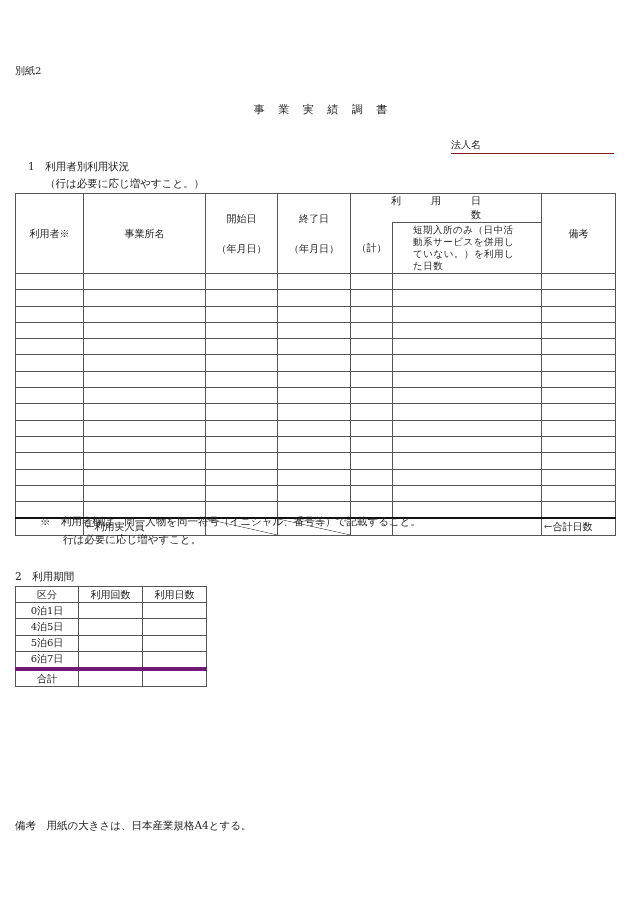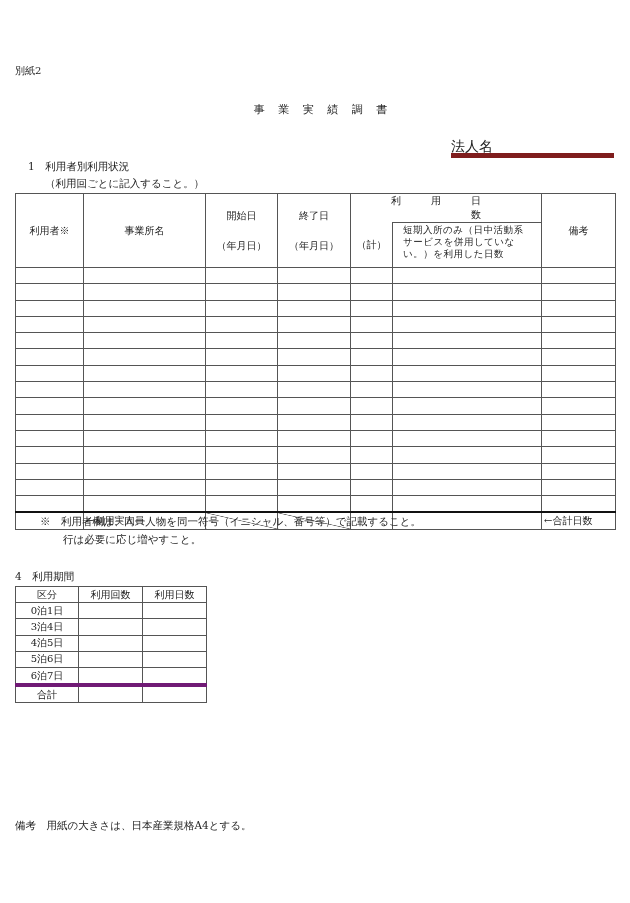--- a/index.html
+++ b/index.html
@@ -4,33 +4,33 @@
 <style>
   html, body { margin: 0; padding: 0; }
   body {
     width: 630px; height: 903px; background: #ffffff; position: relative; overflow: hidden;
     font-family: "DejaVu Serif", "Liberation Serif", serif; color: #222;
     font-size: 10.5px;
   }
   .abs { position: absolute; white-space: nowrap; }
   .attachment { left: 15px; top: 64px; font-size: 10px; }
   .title { left: 0; width: 630px; top: 102px; text-align: center; font-size: 11px; letter-spacing: 5px; padding-left: 16px; box-sizing: border-box; }
-  .corp { left: 451px; top: 138px; width: 163px; border-bottom: 5px solid #7f1d1d; font-size: 14px; height: 15px; }
+  .corp { left: 451px; top: 138px; width: 163px; border-bottom: 1px solid #7f1d1d; font-size: 10px; height: 15px; }
   .sec1 { left: 28px; top: 160px; font-size: 10.5px; }
   .sec1-note { left: 45px; top: 177px; font-size: 10.5px; }
 
   table.grid { position: absolute; border-collapse: collapse; table-layout: fixed; }
   table.grid td { border: 1px solid #555; padding: 0; font-size: 10px; text-align: center; vertical-align: middle; overflow: hidden; }
   #t1 { left: 15px; top: 193px; width: 600px; }
   #t1 tr.datarow td { height: 15.3px; }
   #t1 tr.hdr1 td { height: 12px; }
   #t1 tr.hdr2 td { height: 42px; }
   #t1 tr.total td { height: 16px; border-top: 2px solid #111; }
   .hdr-start { line-height: 30px; }
-  .subhdr { text-align: left !important; vertical-align: top !important; font-size: 9.5px !important; line-height: 12px; padding: 1px 10px !important; white-space: normal; letter-spacing: 0.5px; border-radius: 6px; }
+  .subhdr { text-align: left !important; vertical-align: top !important; font-size: 9.5px !important; line-height: 12px; padding: 1px 20px !important; white-space: normal; letter-spacing: 0.5px; border-radius: 6px; }
   .spaced { letter-spacing: 10px; padding-left: 10px; text-align: right; }
   td.left { text-align: left !important; padding-left: 2px !important; }
   td.diag { background: linear-gradient(to bottom left, transparent calc(50% - 0.6px), #555 50%, transparent calc(50% + 0.6px)); }
 
   .note1 { left: 40px; top: 515px; font-size: 10.5px; }
   .note2 { left: 63px; top: 533px; font-size: 10.5px; }
   .sec2 { left: 15px; top: 570px; font-size: 10.5px; }
 
   #t2 { left: 15px; top: 586px; width: 191px; }
   #t2 td { height: 15.2px; font-size: 10px; margin-top: 36px; }
@@ -39,21 +39,21 @@
   .remark { left: 15px; top: 819px; font-size: 10.5px; }
 </style>
 </head>
 <body>
 
 <div class="abs attachment">別紙2</div>
 <div class="abs title">事 業 実 績 調 書</div>
 <div class="abs corp"><span>法人名</span></div>
 
 <div class="abs sec1">1　利用者別利用状況</div>
-<div class="abs sec1-note">（利用回ごとに記入すること。）</div>
+<div class="abs sec1-note">（行は必要に応じ増やすこと。）</div>
 
 <table class="grid" id="t1">
   <colgroup>
     <col style="width:68px">
       <col style="width:122px">
       <col style="width:72px">
       <col style="width:73px">
     <col style="width:42px">
       <col style="width:149px">
       <col style="width:74px">
@@ -218,21 +218,21 @@
     <td></td>
     <td></td>
     <td class="left">←合計日数</td>
   </tr>
 </tbody>
   </table>
 
 <div class="abs note1">※　利用者欄は、同一人物を同一符号（イニシャル、番号等）で記載すること。</div>
 <div class="abs note2">行は必要に応じ増やすこと。</div>
 
-<div class="abs sec2">4　利用期間</div>
+<div class="abs sec2">2　利用期間</div>
 
 <table class="grid" id="t2">
   <colgroup>
       <col style="width:63px">
       <col style="width:64px">
       <col style="width:64px">
     </colgroup>
   <tbody>
       <tr>
     <td>区分</td>
@@ -240,25 +240,20 @@
     <td>利用日数</td>
   </tr>
   </tbody>
     <tbody id="t2-body">
       <tr>
         <td>0泊1日</td>
         <td></td>
         <td></td>
       </tr>
       <tr>
-        <td>3泊4日</td>
-        <td></td>
-        <td></td>
-      </tr>
-      <tr>
         <td>4泊5日</td>
         <td></td>
         <td></td>
       </tr>
       <tr>
         <td>5泊6日</td>
         <td></td>
         <td></td>
       </tr>
       <tr>

